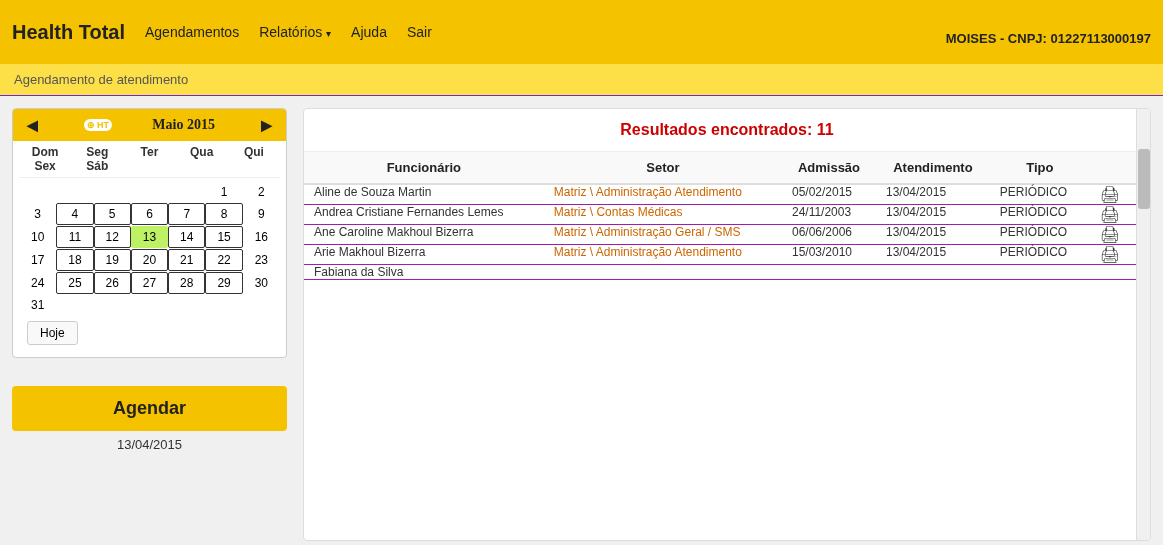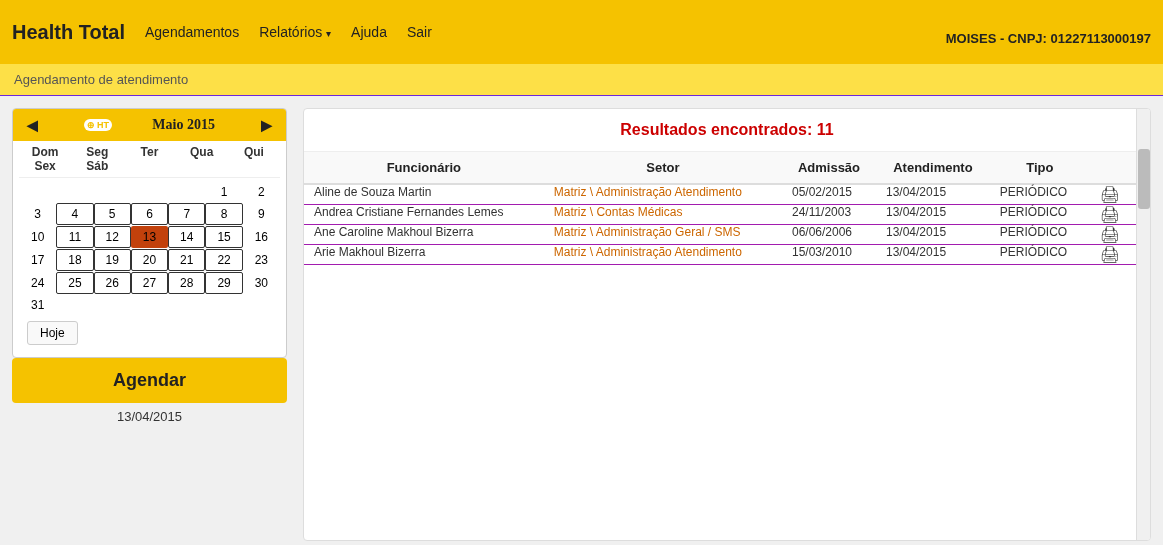--- a/index.html
+++ b/index.html
@@ -119,41 +119,41 @@
       padding: 3px 2px;
       cursor: pointer;
       border-radius: 2px;
       min-height: 20px;
       display: flex;
       align-items: center;
       justify-content: center;
     }
     .cal-day.empty { cursor: default; }
     .cal-day.has-border { border: 1px solid #333; }
-    .cal-day.today-highlight { background: #c2410c; border: none; }
+    .cal-day.today-highlight { background: #bef264; border: none; }
     .cal-today-btn {
       margin: 6px 8px;
       padding: 4px 12px;
       border: 1px solid #ccc;
       background: #f9f9f9;
       cursor: pointer;
       border-radius: 3px;
       font-size: 12px;
     }
 
     .agendar-btn {
       width: 100%;
       background: #f5c200;
       border: none;
       padding: 12px;
       font-size: 18px;
       font-weight: bold;
       cursor: pointer;
       border-radius: 4px;
-      margin-top: 0;
+      margin-top: 28px;
       color: #222;
     }
     .selected-date {
       text-align: center;
       font-size: 13px;
       color: #333;
       margin-top: 6px;
     }
 
     
@@ -350,20 +350,28 @@
             <td><span class="print-icon">🖨</span></td>
           </tr>
           <tr>
             <td>Arie Makhoul Bizerra</td>
             <td><span class="setor-link">Matriz \ Administração Atendimento</span></td>
             <td>15/03/2010</td>
             <td>13/04/2015</td>
             <td>PERIÓDICO</td>
             <td><span class="print-icon">🖨</span></td>
           </tr>
+          <tr>
+            <td>Fabiana da Silva</td>
+            <td></td>
+            <td></td>
+            <td></td>
+            <td></td>
+            <td></td>
+          </tr>
         </tbody>
       </table>
     </div>
     <div class="scroll-hint">
       <div class="scroll-thumb"></div>
     </div>
   </div>
 
 </div>
 

